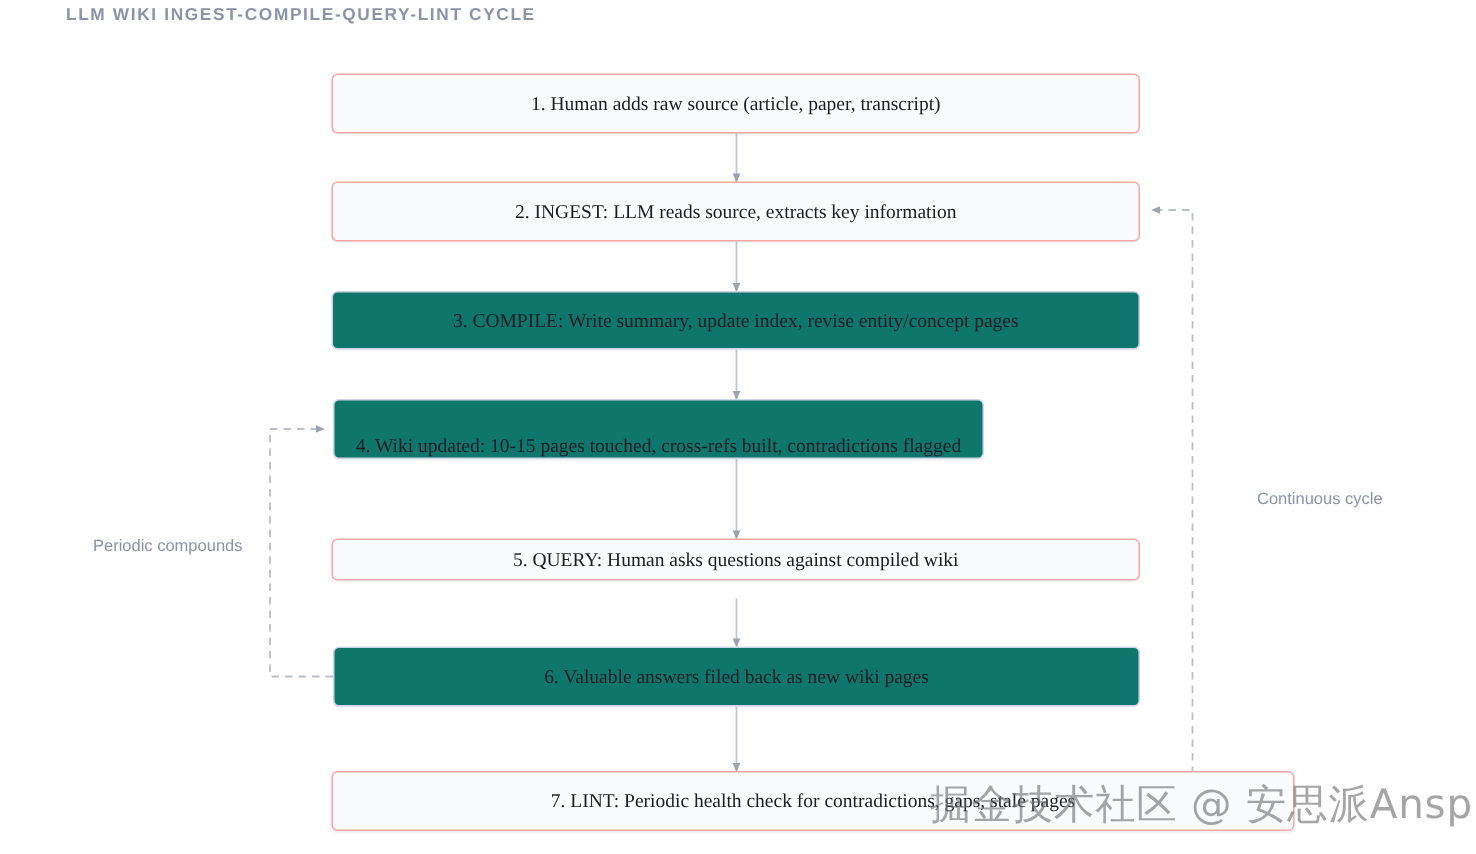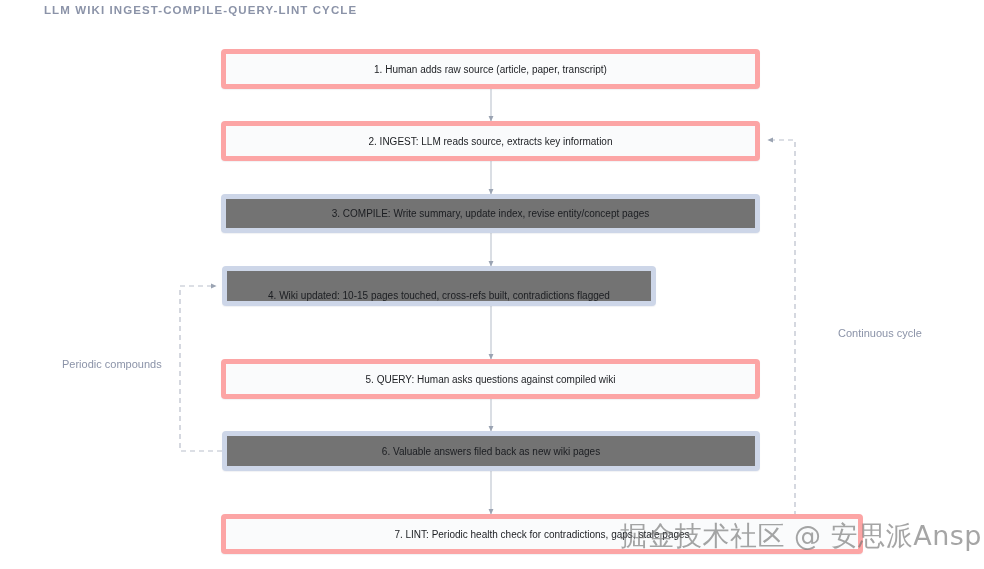--- a/index.html
+++ b/index.html
@@ -31,37 +31,38 @@
     color: #8b93a8;
     text-transform: uppercase;
     white-space: nowrap;
     text-align: right;
   }
 
   
   .node {
     position: absolute;
     box-sizing: border-box;
-    border: 5px solid #fca5a5;
+    border: 1px solid #fca5a5;
     border-radius: 4px;
     display: flex;
     align-items: center;
     justify-content: center;
-    font-size: 10px;
+    font-size: 13px;
     color: #1b1d21;
     text-align: center;
     padding: 0 10px;
     white-space: nowrap;
     box-shadow: 0 1px 1px rgba(120,130,150,0.10);
+    font-family: Liberation Serif, serif;
   }
   .node.plain {
     background: #fafbfc;
   }
   .node.accent {
-    background: #737373;
+    background: #0f766e;
     border-color: #cdd6e8;
   }
 
   
   #wires {
     position: absolute;
     left: 0;
     top: 0;
     width: 984px;
     height: 569px;
@@ -135,21 +136,21 @@
   </div>
 
   <div class="node accent" style="left:221px; top:194px; width:539px; height:39px;">
     <span>3. COMPILE: Write summary, update index, revise entity/concept pages</span>
   </div>
 
   <div class="node accent" style="left:222px; top:266px; width:434px; height:40px;align-items:flex-end;">
     <span>4. Wiki updated: 10-15 pages touched, cross-refs built, contradictions flagged</span>
   </div>
 
-  <div class="node plain" style="left:221px; top:359px; width:539px; height:40px;">
+  <div class="node plain" style="left:221px; top:359px; width:539px; height:28px;">
     <span>5. QUERY: Human asks questions against compiled wiki</span>
   </div>
 
   <div class="node accent" style="left:222px; top:431px; width:538px; height:40px;">
     <span>6. Valuable answers filed back as new wiki pages</span>
   </div>
 
   <div class="node plain" style="left:221px; top:514px; width:642px; height:40px;">
     <span>7. LINT: Periodic health check for contradictions, gaps, stale pages</span>
   </div>

